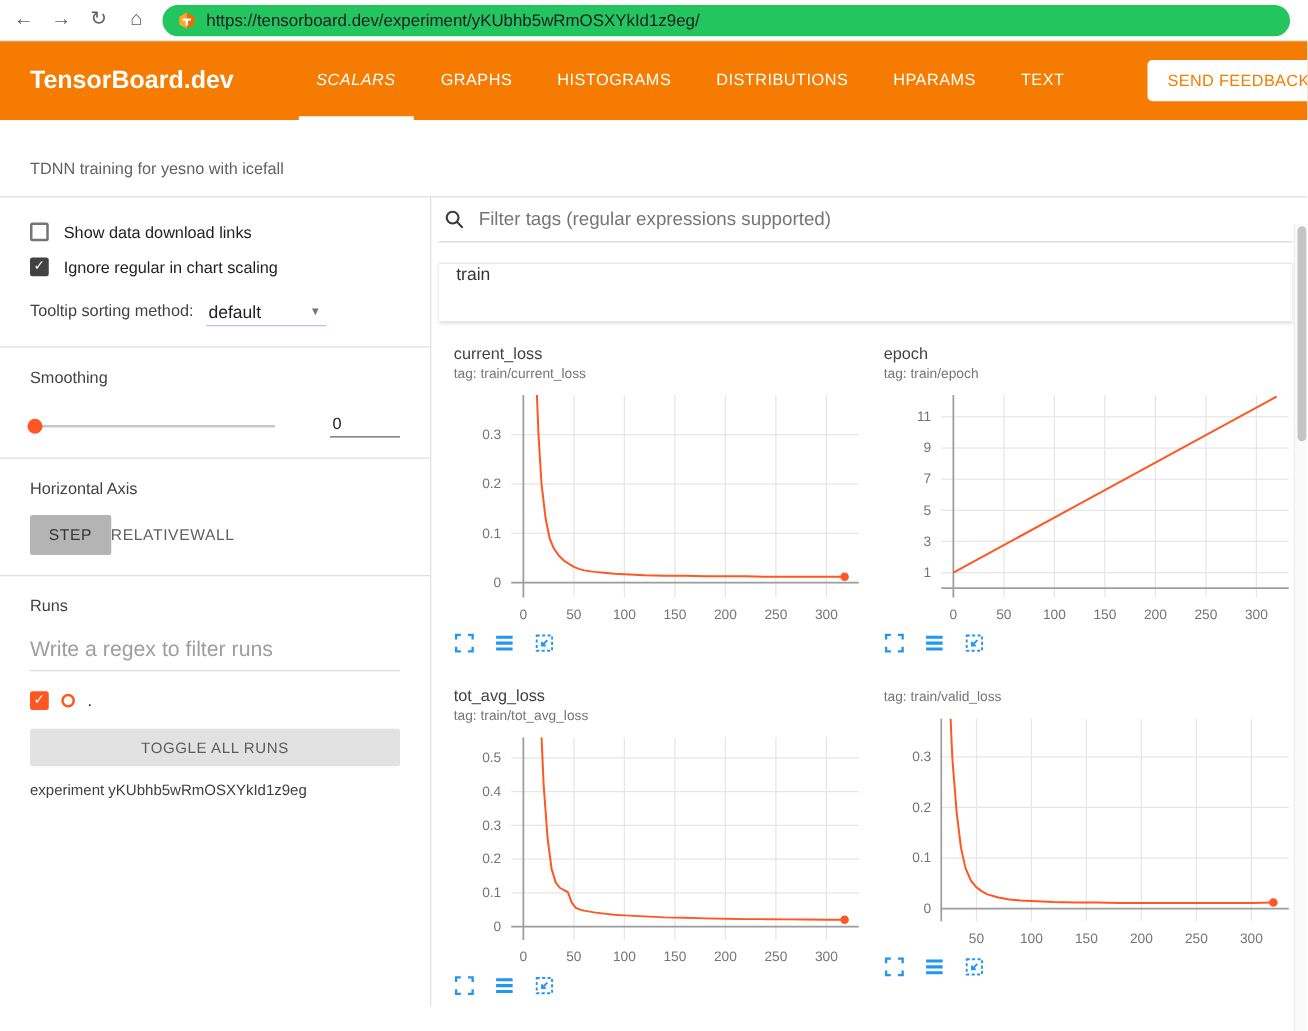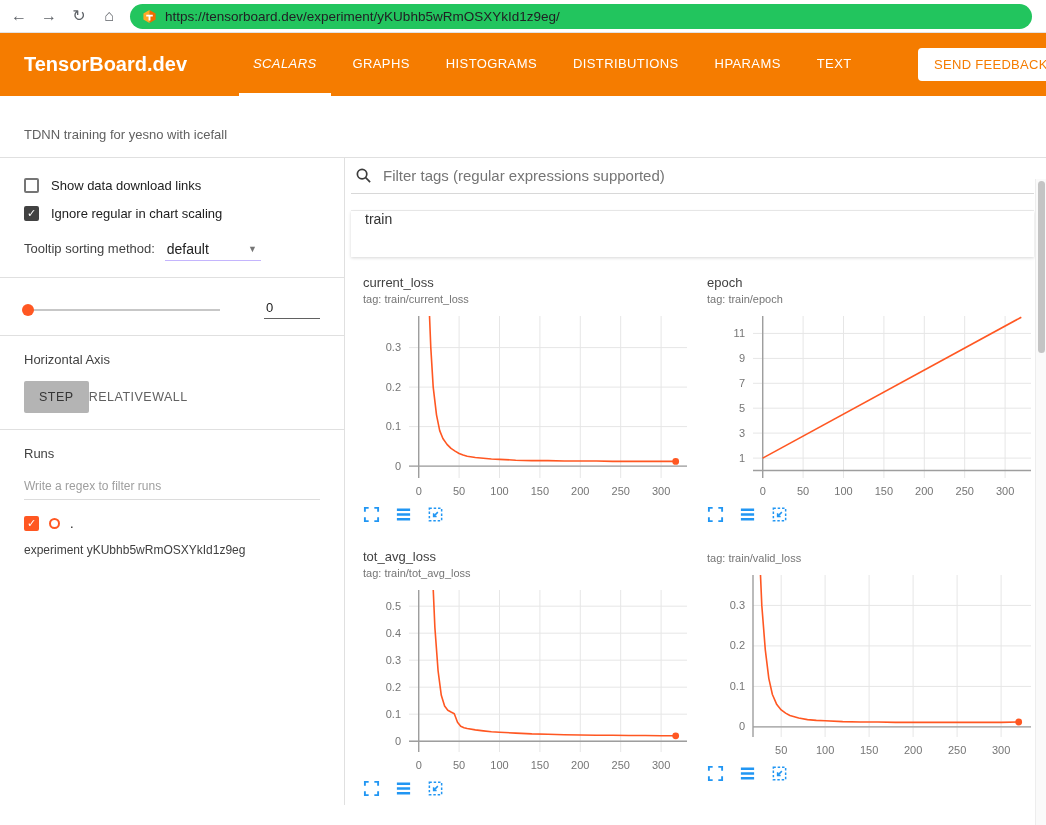--- a/index.html
+++ b/index.html
@@ -91,21 +91,21 @@
   .axis-btns{ display:flex; align-items:center; margin-top:14px; }
   .axis-btn{
     font-size:12.5px; letter-spacing:.5px; color:#616161; cursor:pointer; white-space:nowrap;
   }
   .axis-btn.active{
     background:#b4b4b4; color:#353535; padding:9px 15px; border-radius:2px;
   }
 
   .runs-filter{
     margin-top:14px; width:100%; border:none; border-bottom:1px solid #dcdcdc;
-    outline:none; font-family:inherit; font-size:12px; color:#212121; padding:4px 0 6px 0; background:transparent;
+    outline:none; font-family:inherit; font-size:17px; color:#212121; padding:4px 0 6px 0; background:transparent;
   }
   .runs-filter::placeholder{ color:#9e9e9e; }
 
   .run-row{ display:flex; align-items:center; gap:10px; margin-top:16px; font-size:13px; color:#212121; }
   .run-swatch{ width:11px; height:11px; border:2px solid #ff5722; border-radius:50%; flex-shrink:0; }
 
   .toggle-all{
     margin-top:15px; width:100%; height:30px; background:#e2e2e2; border:none; border-radius:2px;
     color:#5c5c5c; font-family:inherit; font-size:12px; letter-spacing:.5px; cursor:pointer;
   }
@@ -201,20 +201,21 @@
         <span class="select">
           <span>default</span>
           <span class="arrow">▼</span>
         </span>
       </div>
     </div>
 
     <hr class="divider">
 
     <div class="side-section">
+      <div class="section-label">Smoothing</div>
       <div class="slider-row">
         <div class="slider-track">
           <div class="slider-thumb"></div>
         </div>
         <div class="slider-value">0</div>
       </div>
     </div>
 
     <hr class="divider">
 
@@ -230,20 +231,21 @@
     <hr class="divider">
 
     <div class="side-section">
       <div class="section-label">Runs</div>
       <input class="runs-filter" placeholder="Write a regex to filter runs" style="">
       <div class="run-row">
         <span class="cb orange">✓</span>
         <span class="run-swatch"></span>
         <span>.</span>
       </div>
+      <button class="toggle-all">TOGGLE ALL RUNS</button>
       <div class="exp-id">experiment yKUbhb5wRmOSXYkId1z9eg</div>
     </div>
   </aside>
 
   <main>
     <div class="filter-row">
       <span style="display:flex;">
         <svg width="17" height="17" viewBox="0 0 18 18">
           <circle cx="7.5" cy="7.5" r="5" fill="none" stroke="#3c3c3c" stroke-width="1.8"></circle>
           <line x1="11.3" y1="11.3" x2="16" y2="16" stroke="#3c3c3c" stroke-width="1.8"></line>

